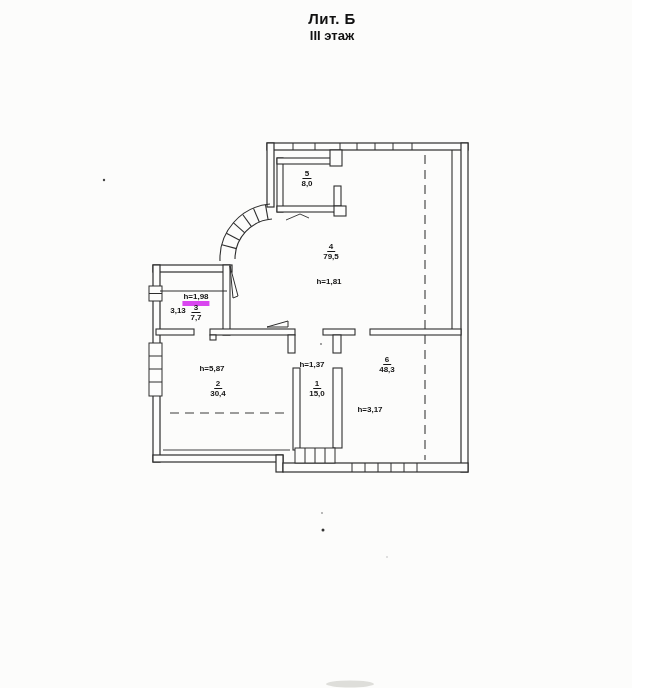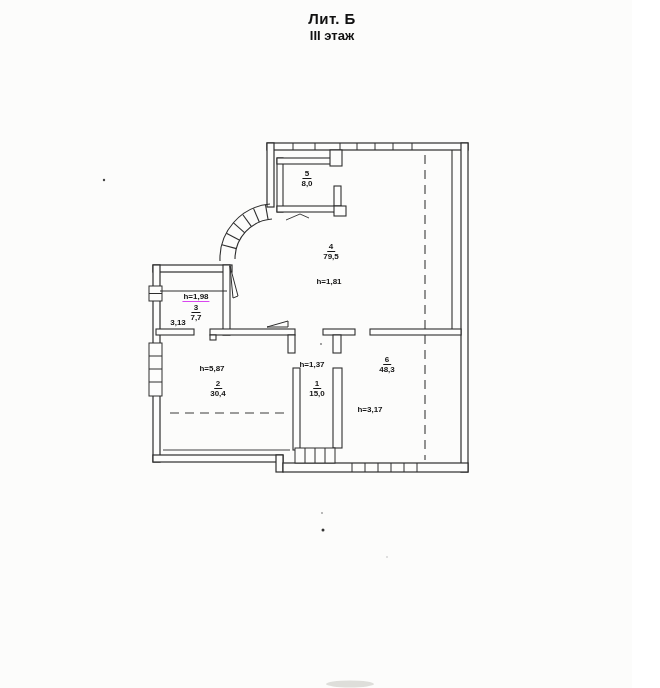--- a/index.html
+++ b/index.html
@@ -17,21 +17,21 @@
   .title .t1{font-size:15px;font-weight:bold;letter-spacing:.4px;line-height:18px;}
   .title .t2{font-size:13px;font-weight:bold;line-height:16px;}
   svg.plan{position:absolute;left:0;top:0;}
   .lbl{
     position:absolute;color:#141414;
     font-size:8px;font-weight:bold;line-height:9px;
     transform:translateX(-50%);
     text-align:center;white-space:nowrap;
   }
   .frac .num{display:inline-block;border-bottom:1px solid #141414;padding:0 2px 0px 2px;}
-  .ulined{display:inline-block;border-bottom:1px solid #d946ef;padding:0 1px;text-align:right;}
+  .ulined{display:inline-block;border-bottom:5px solid #d946ef;padding:0 1px;text-align:right;}
 </style>
 </head>
 <body>
 
 <div class="page">
 
   <div class="title">
     <div class="t1">Лит. Б</div>
     <div class="t2">III этаж</div>
   </div>
@@ -155,21 +155,21 @@
   </div>
   <div class="lbl" style="left:329px;top:277px">h=1,81</div>
 
   <div class="lbl" style="left:196px;top:292px">
     <span class="ulined">h=1,98</span>
   </div>
   <div class="lbl frac" style="left:196px;top:303px">
     <div><span class="num">3</span></div>
     <div>7,7</div>
   </div>
-  <div class="lbl" style="left:178px;top:318px">3,13</div>
+  <div class="lbl" style="left:178px;top:306px">3,13</div>
 
   <div class="lbl" style="left:212px;top:364px">h=5,87</div>
   <div class="lbl frac" style="left:218px;top:379px">
     <div><span class="num">2</span></div>
     <div>30,4</div>
   </div>
 
   <div class="lbl" style="left:312px;top:360px">h=1,37</div>
   <div class="lbl frac" style="left:317px;top:379px">
     <div><span class="num">1</span></div>

